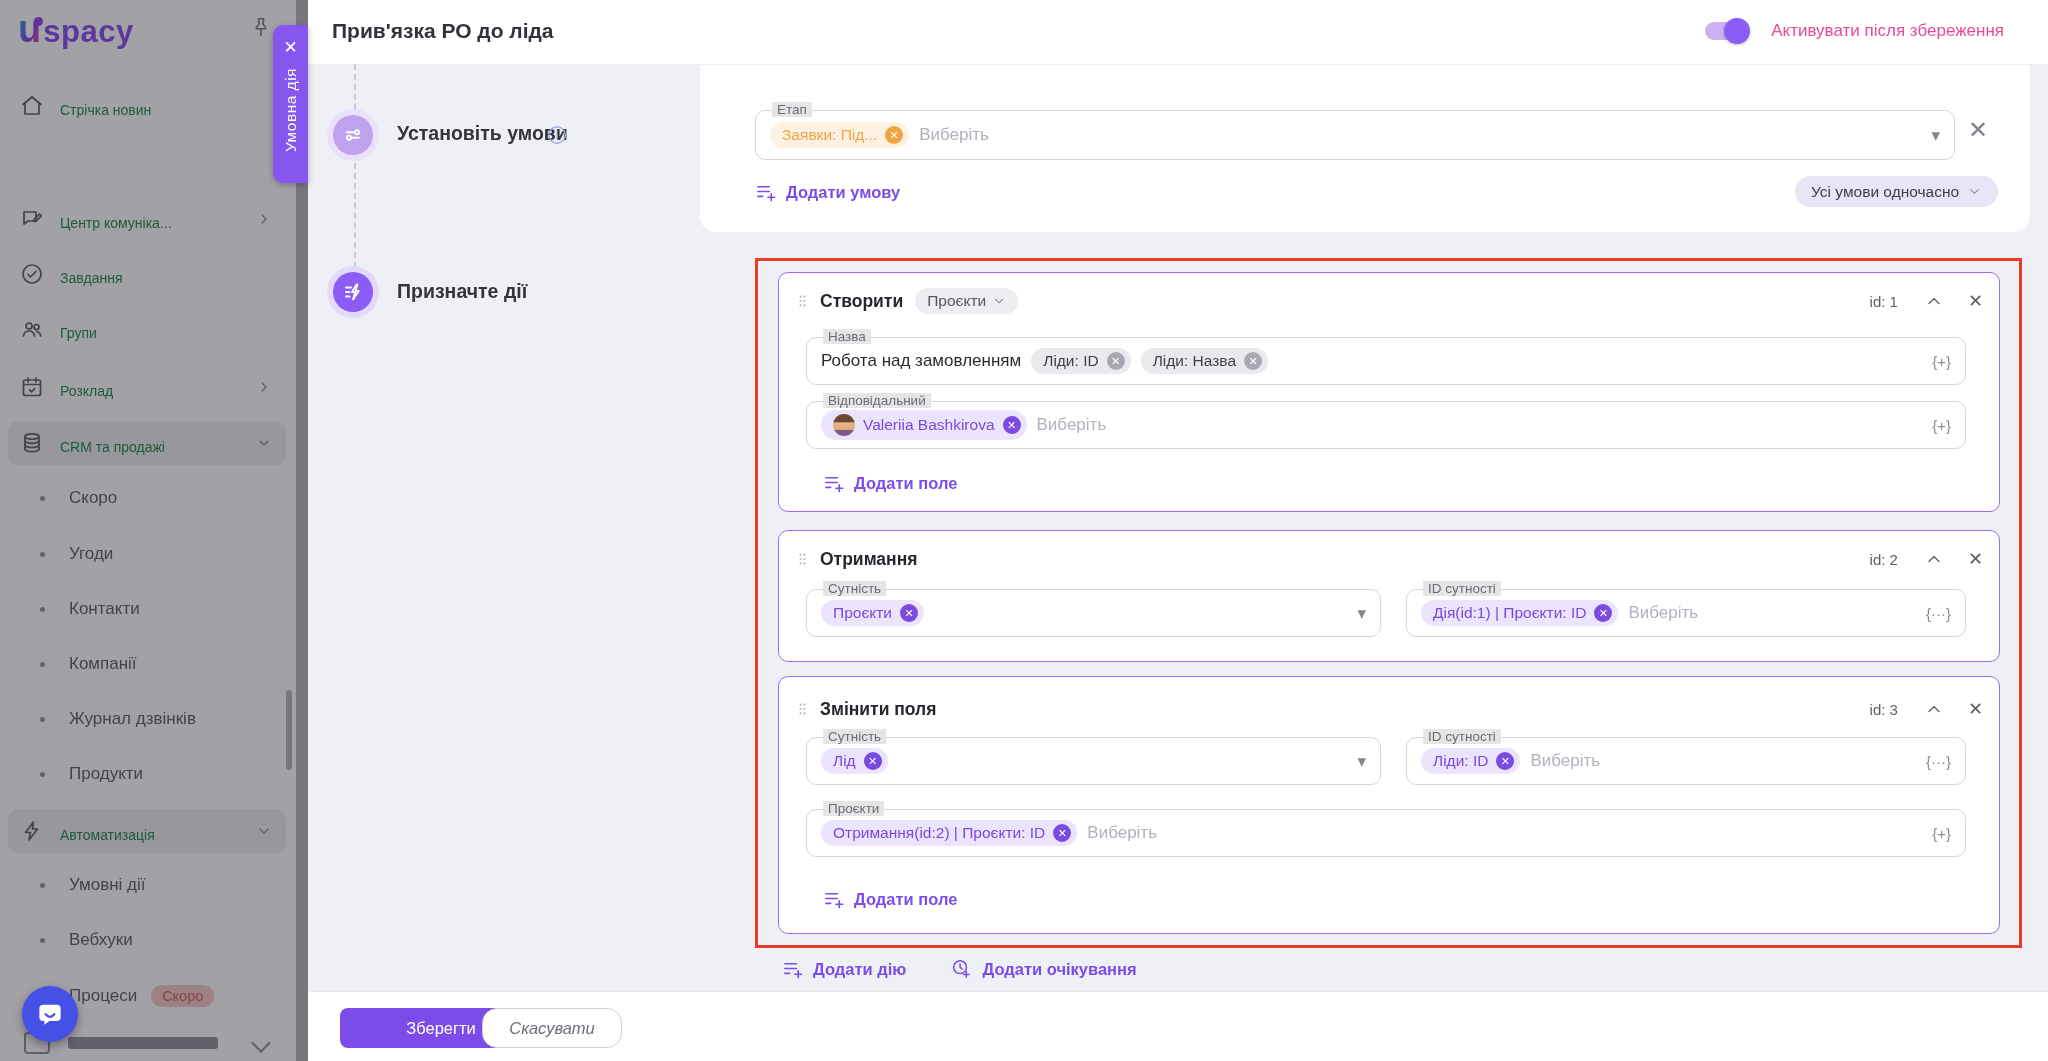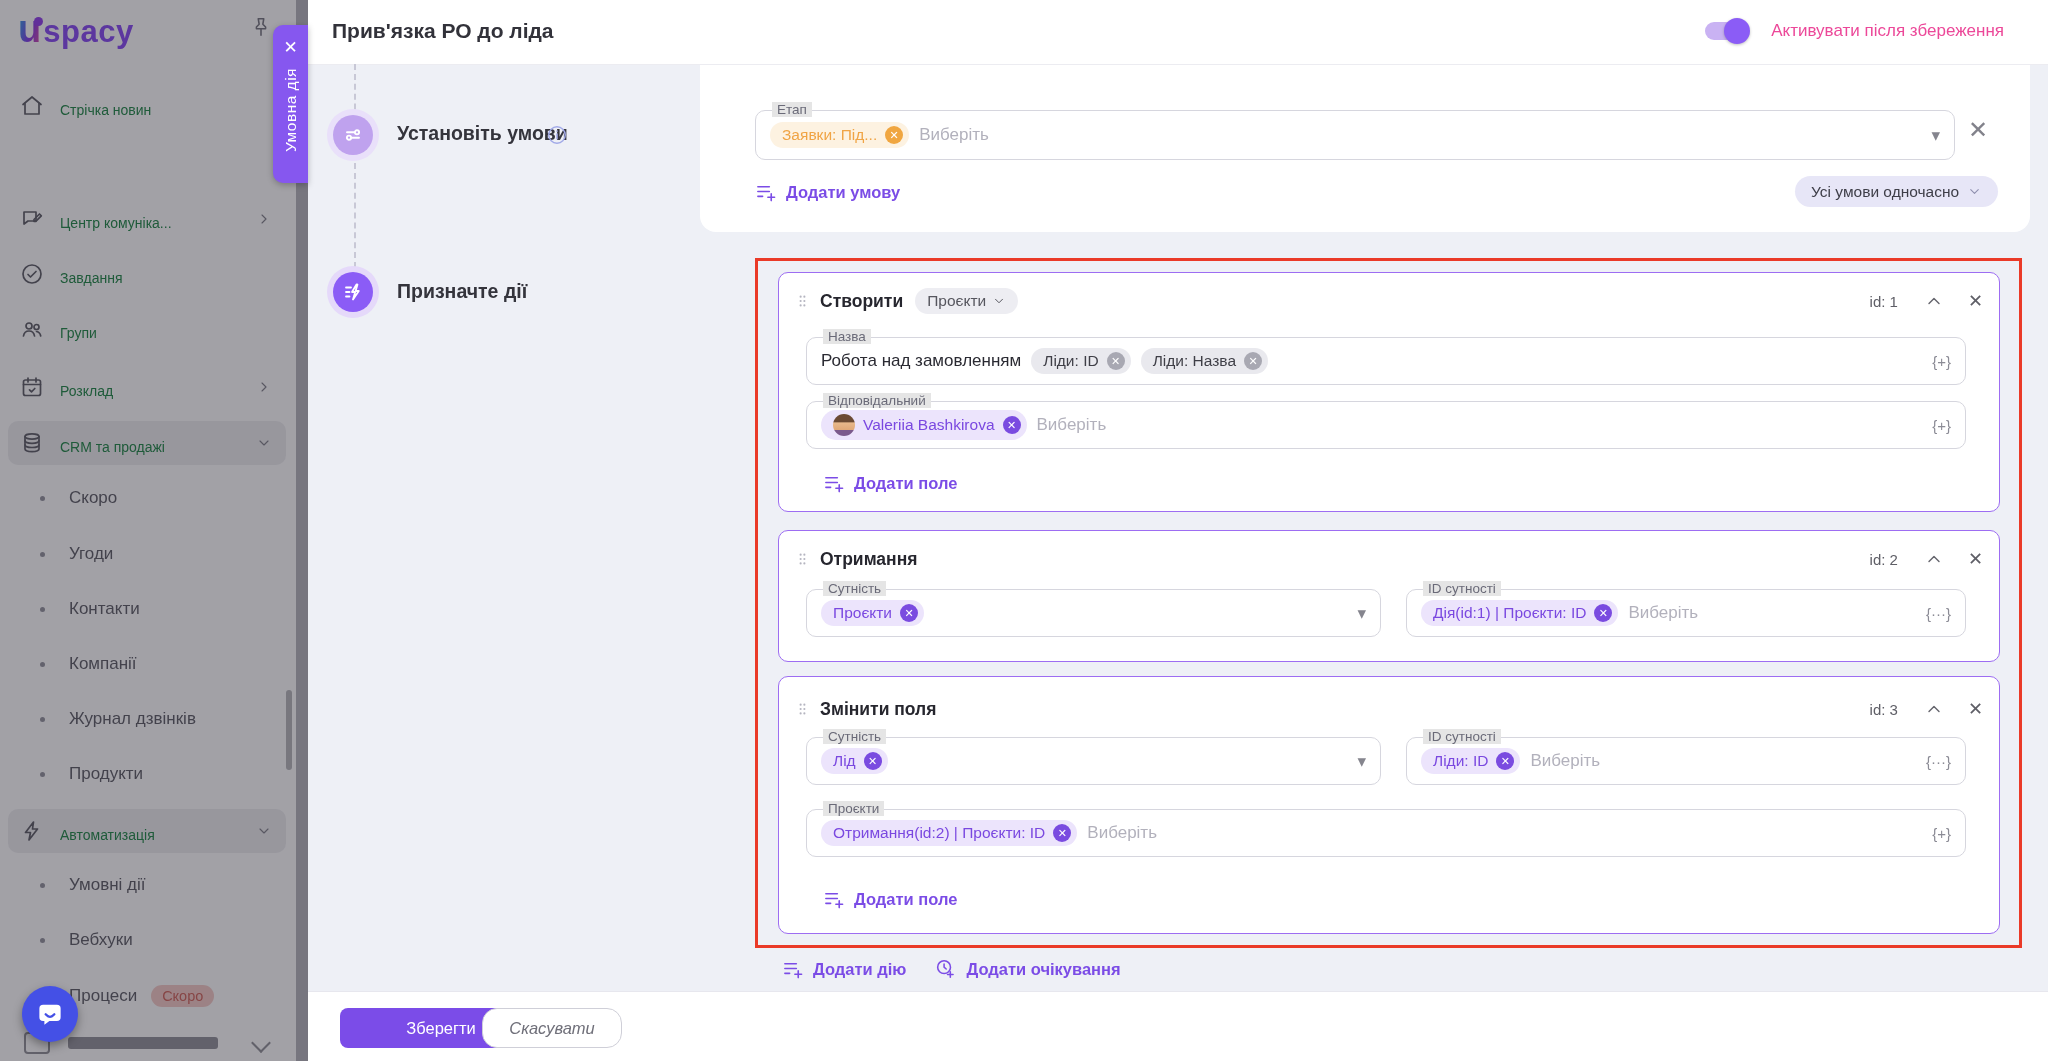--- a/index.html
+++ b/index.html
@@ -90,21 +90,21 @@
   .drag{color:#b5b5c0;}
   .card-title{font-size:17.5px;font-weight:700;color:#26262e;margin-left:10px;white-space:nowrap;}
   .ent-pill{margin-left:12px;background:#ededf2;border-radius:14px;padding:4px 12px;display:flex;align-items:center;gap:6px;font-size:15.5px;color:#56565e;}
   .head-right{margin-left:auto;display:flex;align-items:center;}
   .idtext{font-size:15px;color:#5e5e66;padding-left:48px;}
   .hd-chev{color:#66666e;margin-left:26px;}
   .hd-x{color:#5f5f67;font-size:18px;margin-left:24px;line-height:1;}
   .fval{font-size:17px;color:#2a2a32;white-space:nowrap;}
   .addfield{position:absolute;left:44px;}
 
-  .bottom-links{position:absolute;left:474px;top:958px;display:flex;gap:28px;}
+  .bottom-links{position:absolute;left:474px;top:958px;display:flex;gap:44px;}
   .m-footer{position:absolute;left:0;top:992px;width:100%;height:69px;background:#fff;box-shadow:0 -1px 0 #e7e7ee;}
   .btn-save{position:absolute;left:32px;top:16px;width:124px;height:40px;border-radius:8px;background:#7b4ce8;color:#fff;font-size:16.5px;display:flex;align-items:center;justify-content:center;padding-left:39px;}
   .btn-cancel{position:absolute;left:174px;top:16px;width:140px;height:40px;border-radius:15px;background:#fff;border:1px solid #cfcfd8;box-sizing:border-box;color:#6f6f79;font-size:16.5px;display:flex;align-items:center;justify-content:center;font-style:italic;}
 </style>
 </head>
 <body>
 
 <div class="stage">
 
   <div class="sidebar">

